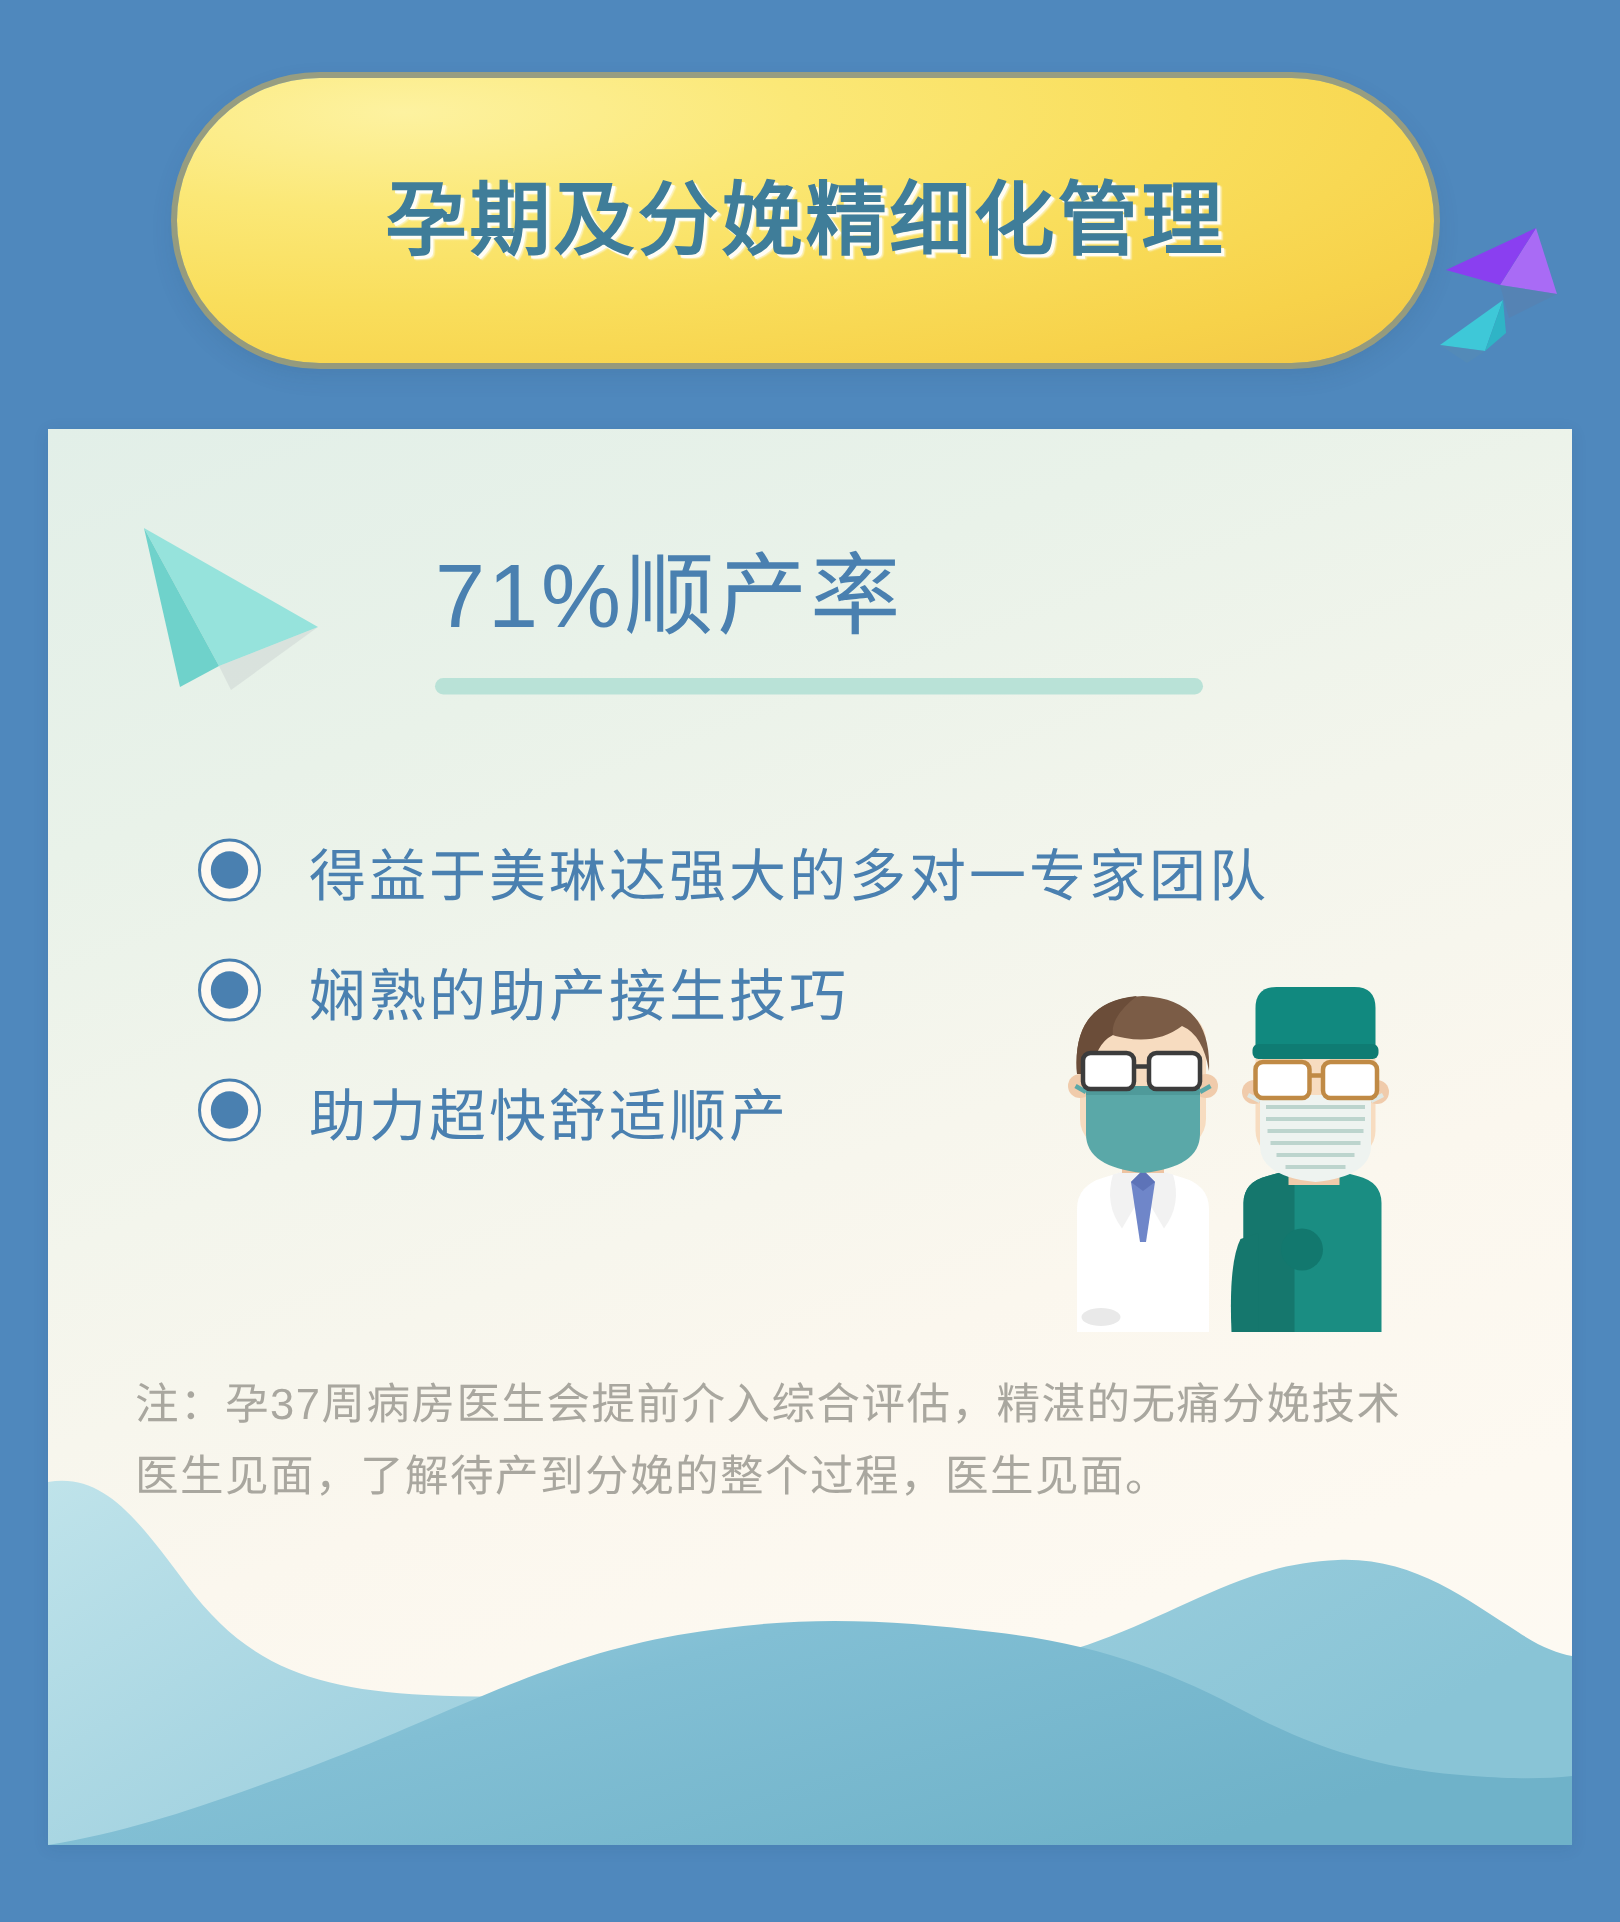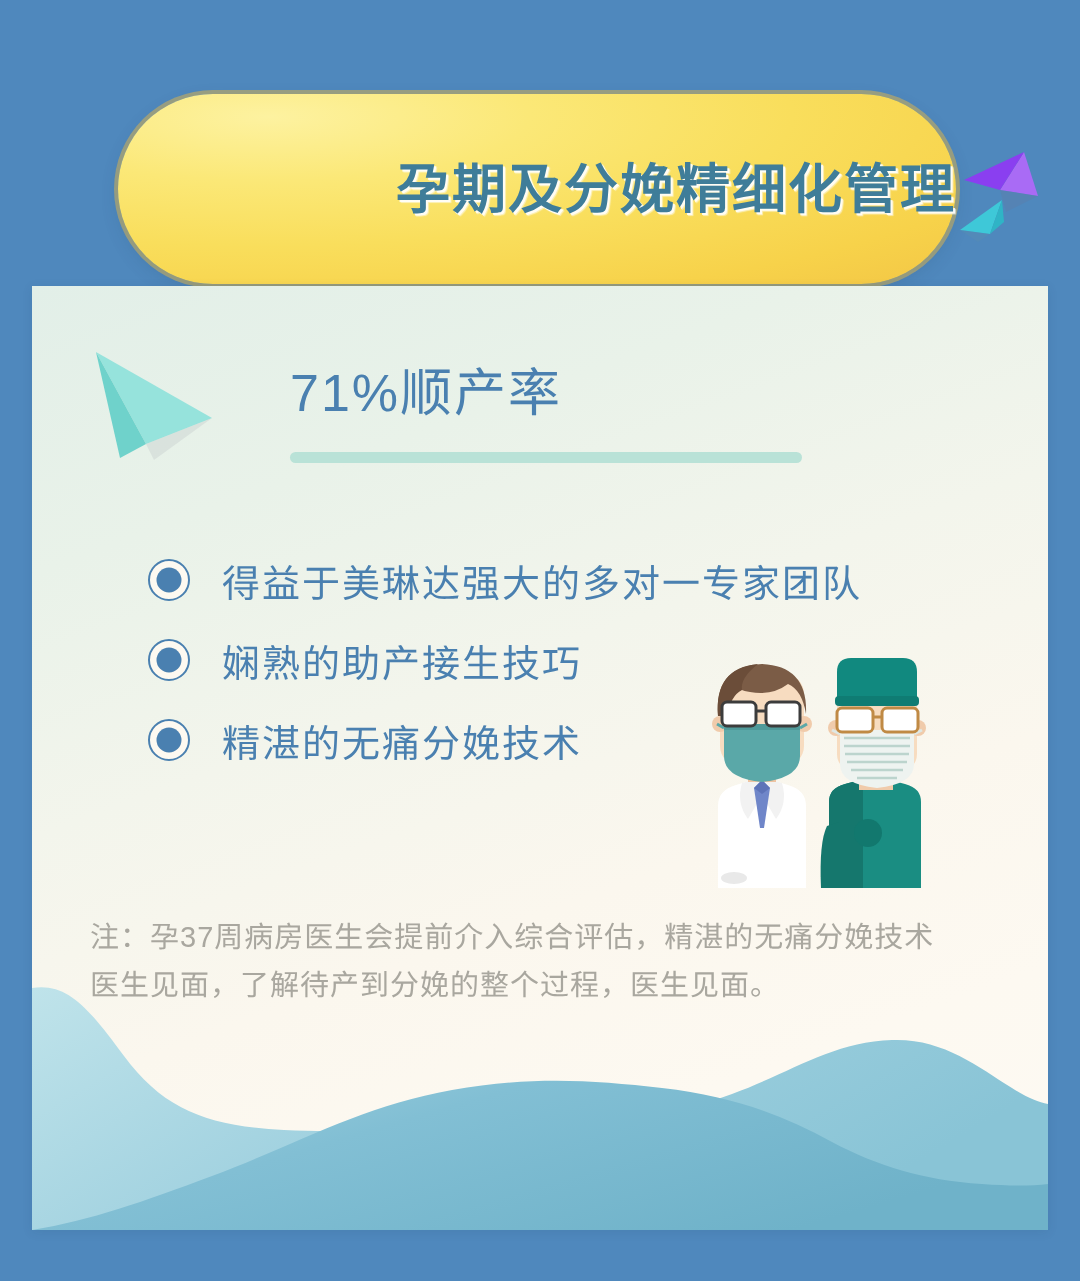--- a/index.html
+++ b/index.html
@@ -29,24 +29,23 @@
     width: 838px;
     height: 190px;
     border-radius: 95px;
     background:
       radial-gradient(ellipse 120% 130% at 18% 12%,
         #fdf2a0 0%, #fbe877 26%, #f9de5c 52%, #f7d24a 78%, #f2c444 100%);
     box-shadow: 0 0 0 4px rgba(241,186,60,0.45),
                 0 6px 18px rgba(40,70,100,0.16);
     display: flex;
     flex-direction: column;
-    align-items: flex-end;
+    align-items: center;
     justify-content: center;
     box-sizing: border-box;
-    margin-top: 42px;
   }
   .title-line {
     color: #3f7d99;
     font-size: 54px;
     font-weight: 700;
     letter-spacing: 2px;
     line-height: 1.24;
     white-space: nowrap;
     text-shadow:
       2px 2px 0 rgba(255,255,255,0.85),
@@ -109,31 +108,31 @@
     left: 0;
     top: 86px;
     width: 512px;
     height: 11px;
     border-radius: 6px;
     background: #b9e2d7;
   }
   .headline-text {
     position: relative;
     color: #4a80b0;
-    font-size: 52px;
+    font-size: 60px;
     font-weight: 300;
     line-height: 1.05;
     letter-spacing: 2px;
     white-space: nowrap;
   }
 
   
   .bullets {
     position: absolute;
-    left: 116px;
+    left: 100px;
     top: 254px;
     width: 840px;
   }
   .bullet-row {
     display: flex;
     align-items: center;
     height: 80px;
   }
   .bullet-dot {
     flex: 0 0 auto;
@@ -231,21 +230,21 @@
       <div class="bullet-row">
         <span class="bullet-dot"></span>
         <span class="bullet-text">得益于美琳达强大的多对一专家团队</span>
       </div>
       <div class="bullet-row">
         <span class="bullet-dot"></span>
         <span class="bullet-text">娴熟的助产接生技巧</span>
       </div>
       <div class="bullet-row">
         <span class="bullet-dot"></span>
-        <span class="bullet-text">精湛的无痛分娩技术</span>
+        <span class="bullet-text">助力超快舒适顺产</span>
       </div>
     </div>
 
     <svg class="doctors" viewBox="0 0 300 268">
 
       <g>
 
         <path d="M133 182 q0-14 16-18 l30-8 l30 8 q16 4 16 18 v86 h-92 z" fill="#1a8d82"></path>
         <path d="M133 182 q0-14 16-18 l18-5 v109 h-34 z" fill="#15776d"></path>
 

